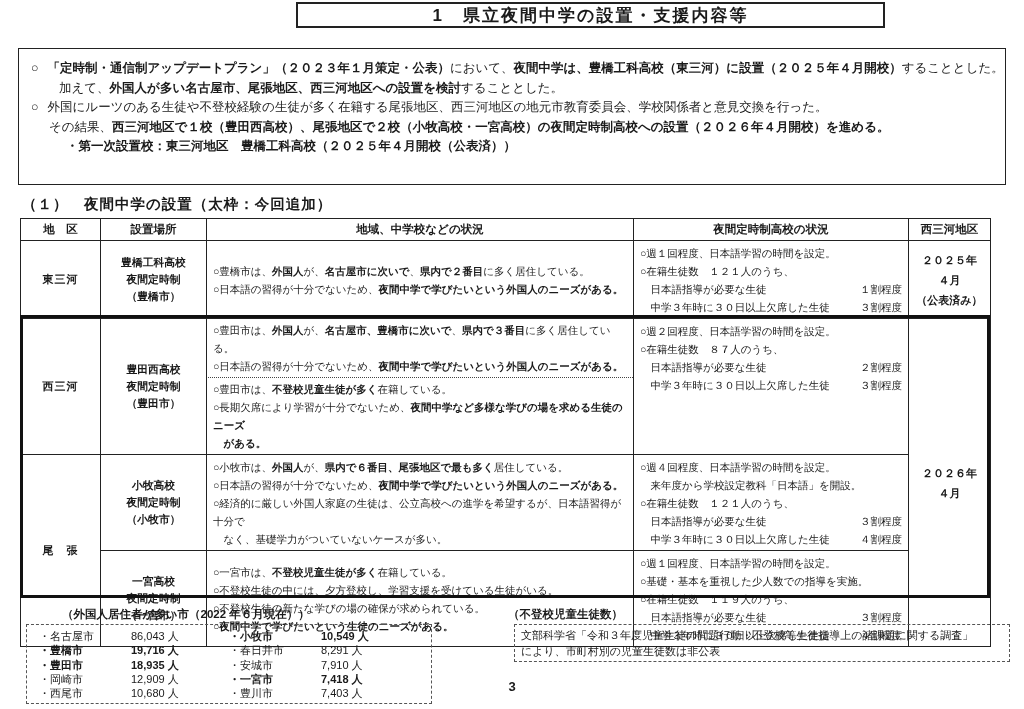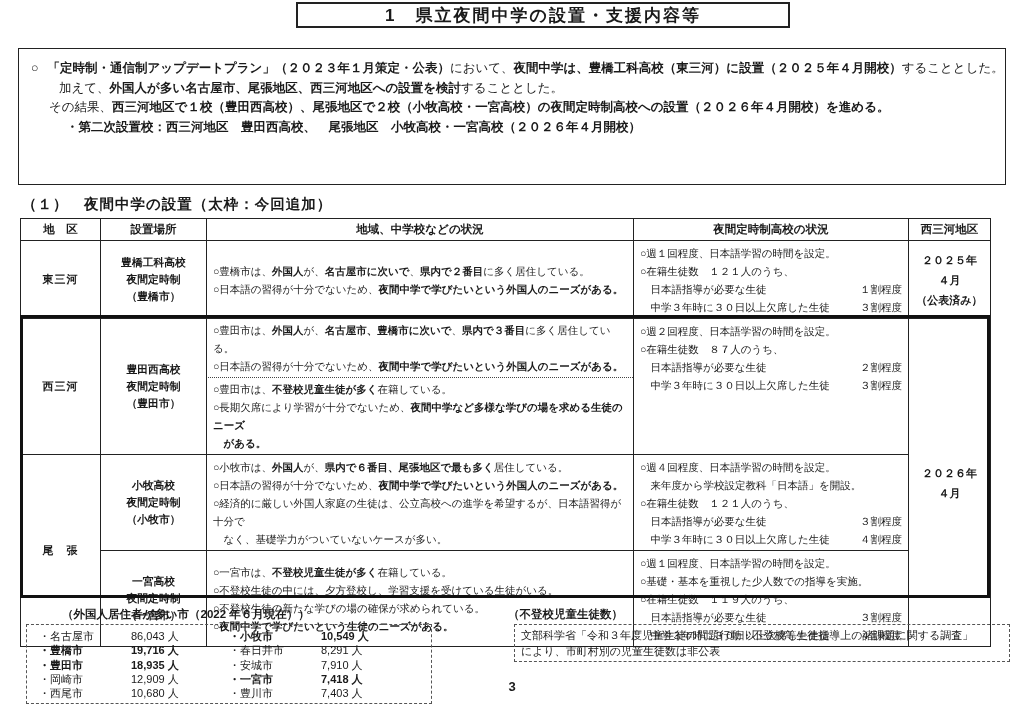--- a/index.html
+++ b/index.html
@@ -1,20 +1,20 @@
 <!DOCTYPE html>
 <html><head>
 <meta charset="utf-8">
 <style>
   html,body{margin:0;padding:0;background:#fff;}
   body{width:1024px;height:709px;font-family:"Liberation Sans","DejaVu Sans",sans-serif;color:#1a1a1a;}
   .page{position:relative;width:1024px;height:709px;background:#fff;overflow:hidden;}
   .b{font-weight:bold;}
 
-  .title-box{position:absolute;left:296px;top:2px;width:494px;height:26px;border:2px solid #222;
+  .title-box{position:absolute;left:296px;top:2px;width:589px;height:26px;border:2px solid #222;
     display:flex;align-items:center;justify-content:center;font-size:17px;font-weight:bold;letter-spacing:2px;box-sizing:border-box;}
 
   .overview-box{position:absolute;left:18px;top:48px;width:988px;height:137px;border:1.5px solid #222;
     box-sizing:border-box;padding:10px 6px 0 12px;font-size:12.5px;}
   .ov-line{line-height:19.5px;white-space:nowrap;}
   .ov-line .marker{margin-right:9px;}
   .ind0{padding-left:0;}
   .ind1{padding-left:28px;}
   .ind2{padding-left:18px;}
   .ind3{padding-left:35px;}
@@ -57,22 +57,23 @@
 <div class="page">
 
   <div class="title-box">
     <span>1　県立夜間中学の設置・支援内容等</span>
   </div>
 
   <div class="overview-box">
     <div>
         <div class="ov-line ind0"><span class="marker">○</span><span><span class="b">「定時制・通信制アップデートプラン」（２０２３年１月策定・公表）</span><span>において、</span><span class="b">夜間中学は、豊橋工科高校（東三河）に設置（２０２５年４月開校）</span><span>することとした。</span></span></div>
         <div class="ov-line ind1"><span><span>加えて、</span><span class="b">外国人が多い名古屋市、尾張地区、西三河地区への設置を検討</span><span>することとした。</span></span></div>
+        <div class="ov-line ind0"><span class="marker">○</span><span><span>外国にルーツのある生徒や不登校経験の生徒が多く在籍する尾張地区、西三河地区の地元市教育委員会、学校関係者と意見交換を行った。</span></span></div>
         <div class="ov-line ind2"><span><span>その結果、</span><span class="b">西三河地区で１校（豊田西高校）、尾張地区で２校（小牧高校・一宮高校）の夜間定時制高校への設置（２０２６年４月開校）を進める。</span></span></div>
-        <div class="ov-line ind3"><span><span class="b">・第二次設置校：西三河地区　豊田西高校、　尾張地区　小牧高校・一宮高校（２０２６年４月開校）</span></span></div>
+        <div class="ov-line ind3"><span><span class="b">・第一次設置校：東三河地区　豊橋工科高校（２０２５年４月開校（公表済））</span></span></div>
       </div>
   </div>
 
   <div class="section-heading">（１）　夜間中学の設置（太枠：今回追加）</div>
 
   <div class="table-wrap">
     <table>
       <colgroup>
         <col style="width:80px">
           <col style="width:106px">

